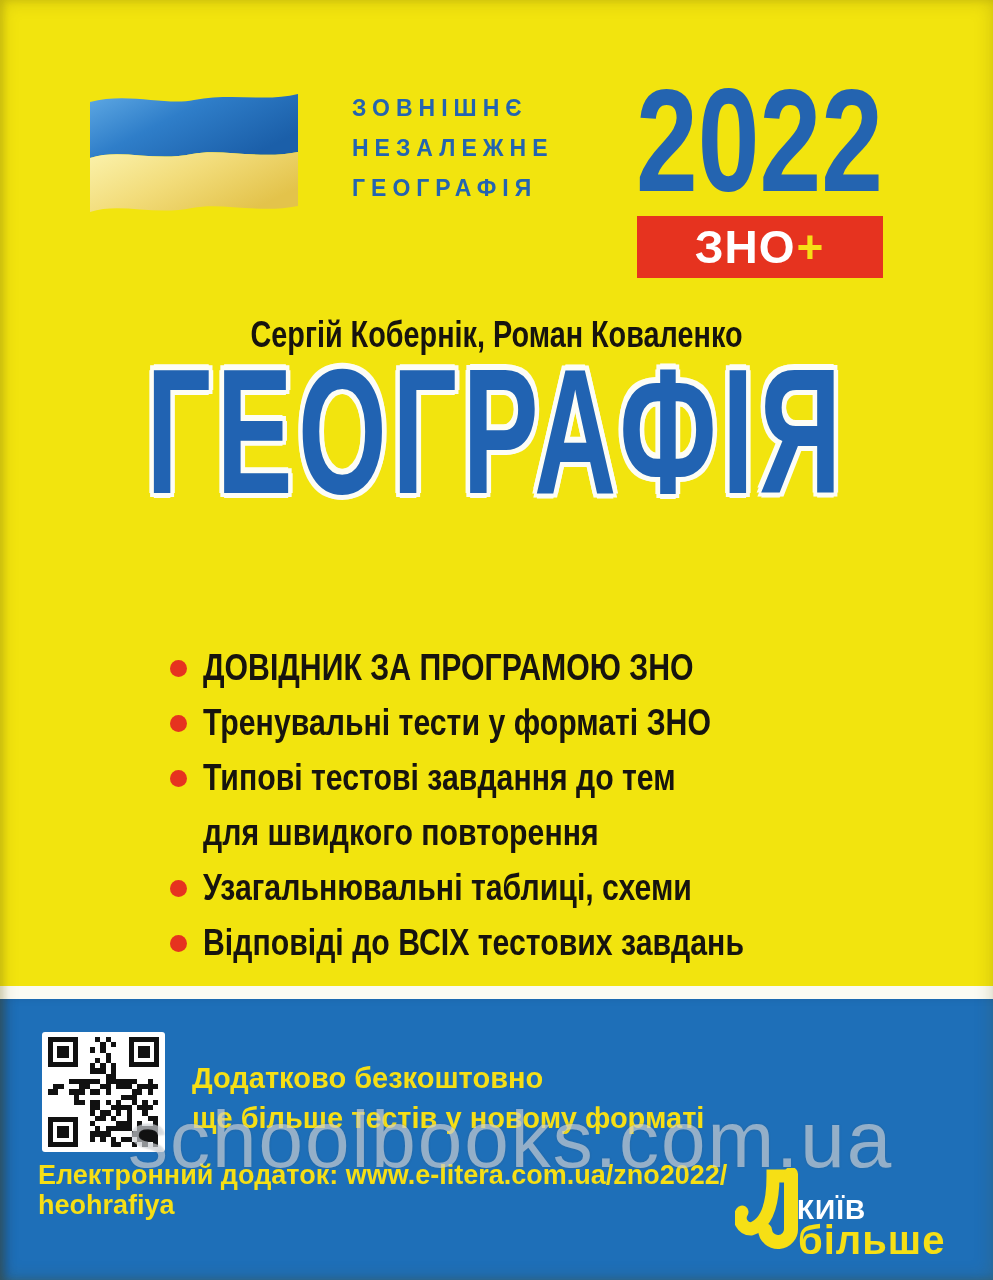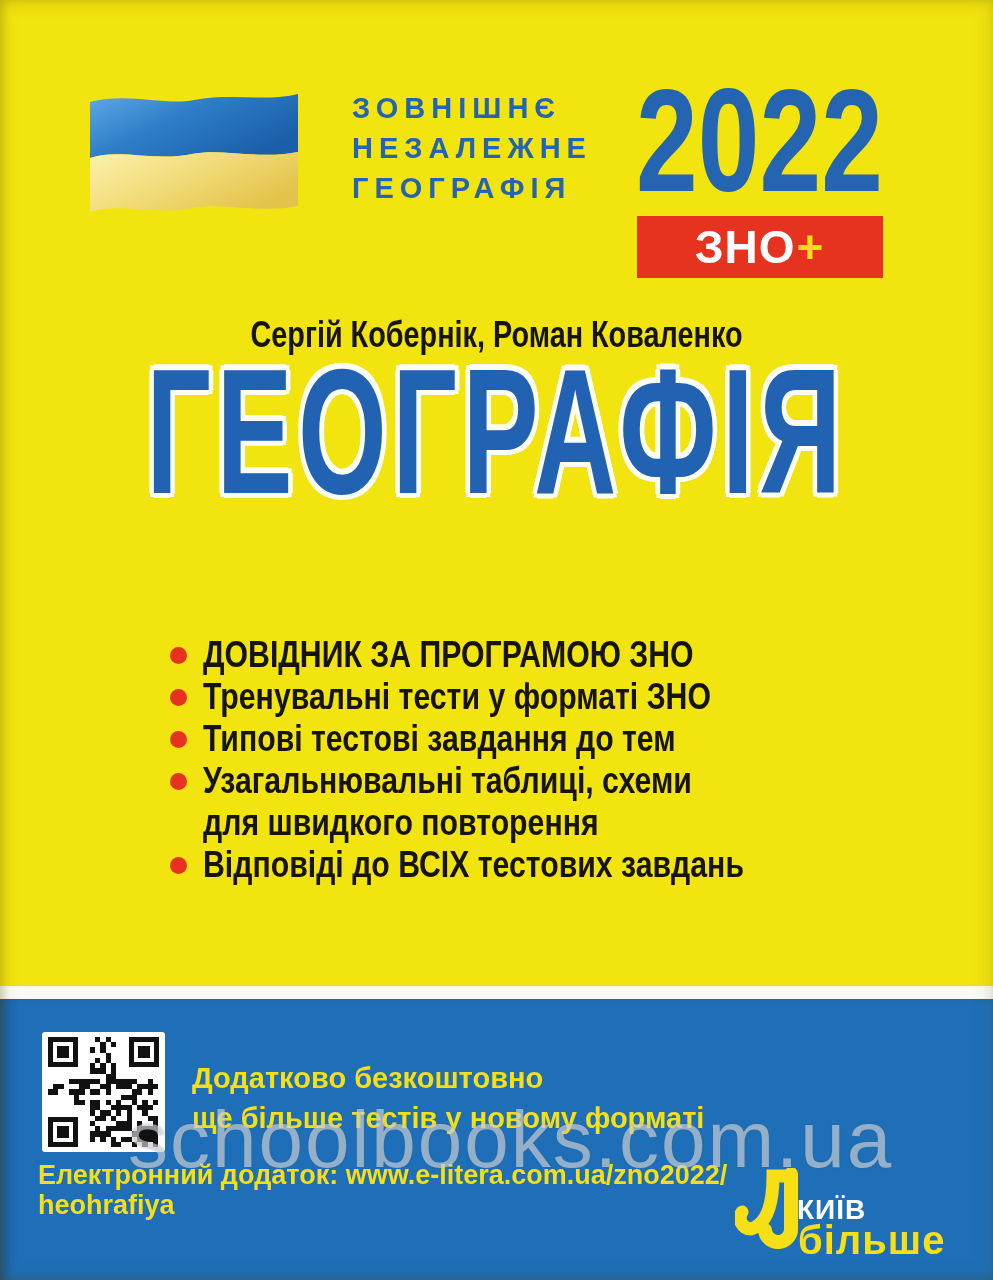--- a/index.html
+++ b/index.html
@@ -7,21 +7,21 @@
     position:relative;width:993px;height:1280px;margin:0 auto;
     background:#F2E40E;overflow:hidden;
     font-family:"Liberation Sans","DejaVu Sans",sans-serif;
   }
   .cover::after{content:"";position:absolute;inset:0;pointer-events:none;
     box-shadow:inset 0 0 18px rgba(90,80,10,.25), inset 4px 0 6px rgba(120,110,20,.18);}
   
   .flag{position:absolute;left:88px;top:90px;width:212px;height:124px;}
   .program-label{
     position:absolute;left:352px;top:88px;color:#2464B0;font-weight:bold;
-    font-size:29px;line-height:40px;letter-spacing:6px;white-space:nowrap;
+    font-size:23px;line-height:40px;letter-spacing:6px;white-space:nowrap;
   }
   .year{
     position:absolute;left:636px;top:64px;color:#2464B0;font-weight:bold;
     font-size:146px;line-height:1.05;transform:scaleX(.76);transform-origin:left top;
     white-space:nowrap;
   }
   .badge{
     position:absolute;left:637px;top:216px;width:246px;height:62px;background:#E6331F;
     display:flex;align-items:center;justify-content:center;
     font-size:46px;font-weight:bold;color:#fff;letter-spacing:1px;white-space:nowrap;
@@ -42,21 +42,21 @@
       -4px -3px 0 #FDFDF6, 4px -3px 0 #FDFDF6, -4px 3px 0 #FDFDF6, 4px 3px 0 #FDFDF6;
   }
   .edition{
     position:absolute;left:0;top:560px;width:993px;text-align:center;
     font-size:43px;font-weight:bold;color:#E6331F;letter-spacing:2px;word-spacing:16px;
     white-space:nowrap;
   }
   .edition>span{display:inline-block;transform:scaleX(.87);transform-origin:center top;}
   
   .features{position:absolute;left:170px;top:634px;}
-  .feat-row{display:flex;align-items:flex-start;line-height:42px;}
+  .feat-row{display:flex;align-items:flex-start;line-height:42px;margin-top:13px;}
   .feat-bullet{flex:0 0 17px;width:17px;height:17px;border-radius:50%;
     background:#E6331F;margin:13px 16px 0 0;}
   .feat-row.no-bullet .feat-bullet{visibility:hidden;}
   .feat-text{font-size:36px;font-weight:bold;color:#17140E;white-space:nowrap;
     display:inline-block;transform:scaleX(.84);transform-origin:left top;}
   
   .white-stripe{position:absolute;left:0;top:986px;width:993px;height:13px;background:#FBFBF3;}
   .blue-panel{position:absolute;left:0;top:999px;width:993px;height:281px;background:#1E6FB8;
     box-shadow:inset 10px 0 12px -6px rgba(0,0,30,.35);}
   .qr{position:absolute;left:42px;top:1032px;width:123px;height:120px;background:#fff;
@@ -131,27 +131,27 @@
       <span class="feat-text">ДОВІДНИК ЗА ПРОГРАМОЮ ЗНО</span>
     </div>
     <div class="feat-row">
       <span class="feat-bullet"></span>
       <span class="feat-text">Тренувальні тести у форматі ЗНО</span>
     </div>
     <div class="feat-row">
       <span class="feat-bullet"></span>
       <span class="feat-text">Типові тестові завдання до тем</span>
     </div>
+    <div class="feat-row no-bullet">
+      <span class="feat-bullet"></span>
+      <span class="feat-text">для швидкого повторення</span>
+    </div>
     <div class="feat-row">
       <span class="feat-bullet"></span>
       <span class="feat-text">Узагальнювальні таблиці, схеми</span>
-    </div>
-    <div class="feat-row no-bullet">
-      <span class="feat-bullet"></span>
-      <span class="feat-text">для швидкого повторення</span>
     </div>
     <div class="feat-row">
       <span class="feat-bullet"></span>
       <span class="feat-text">Відповіді до ВСІХ тестових завдань</span>
     </div>
   </div>
 
   <div class="white-stripe"></div>
   <div class="blue-panel"></div>
 

